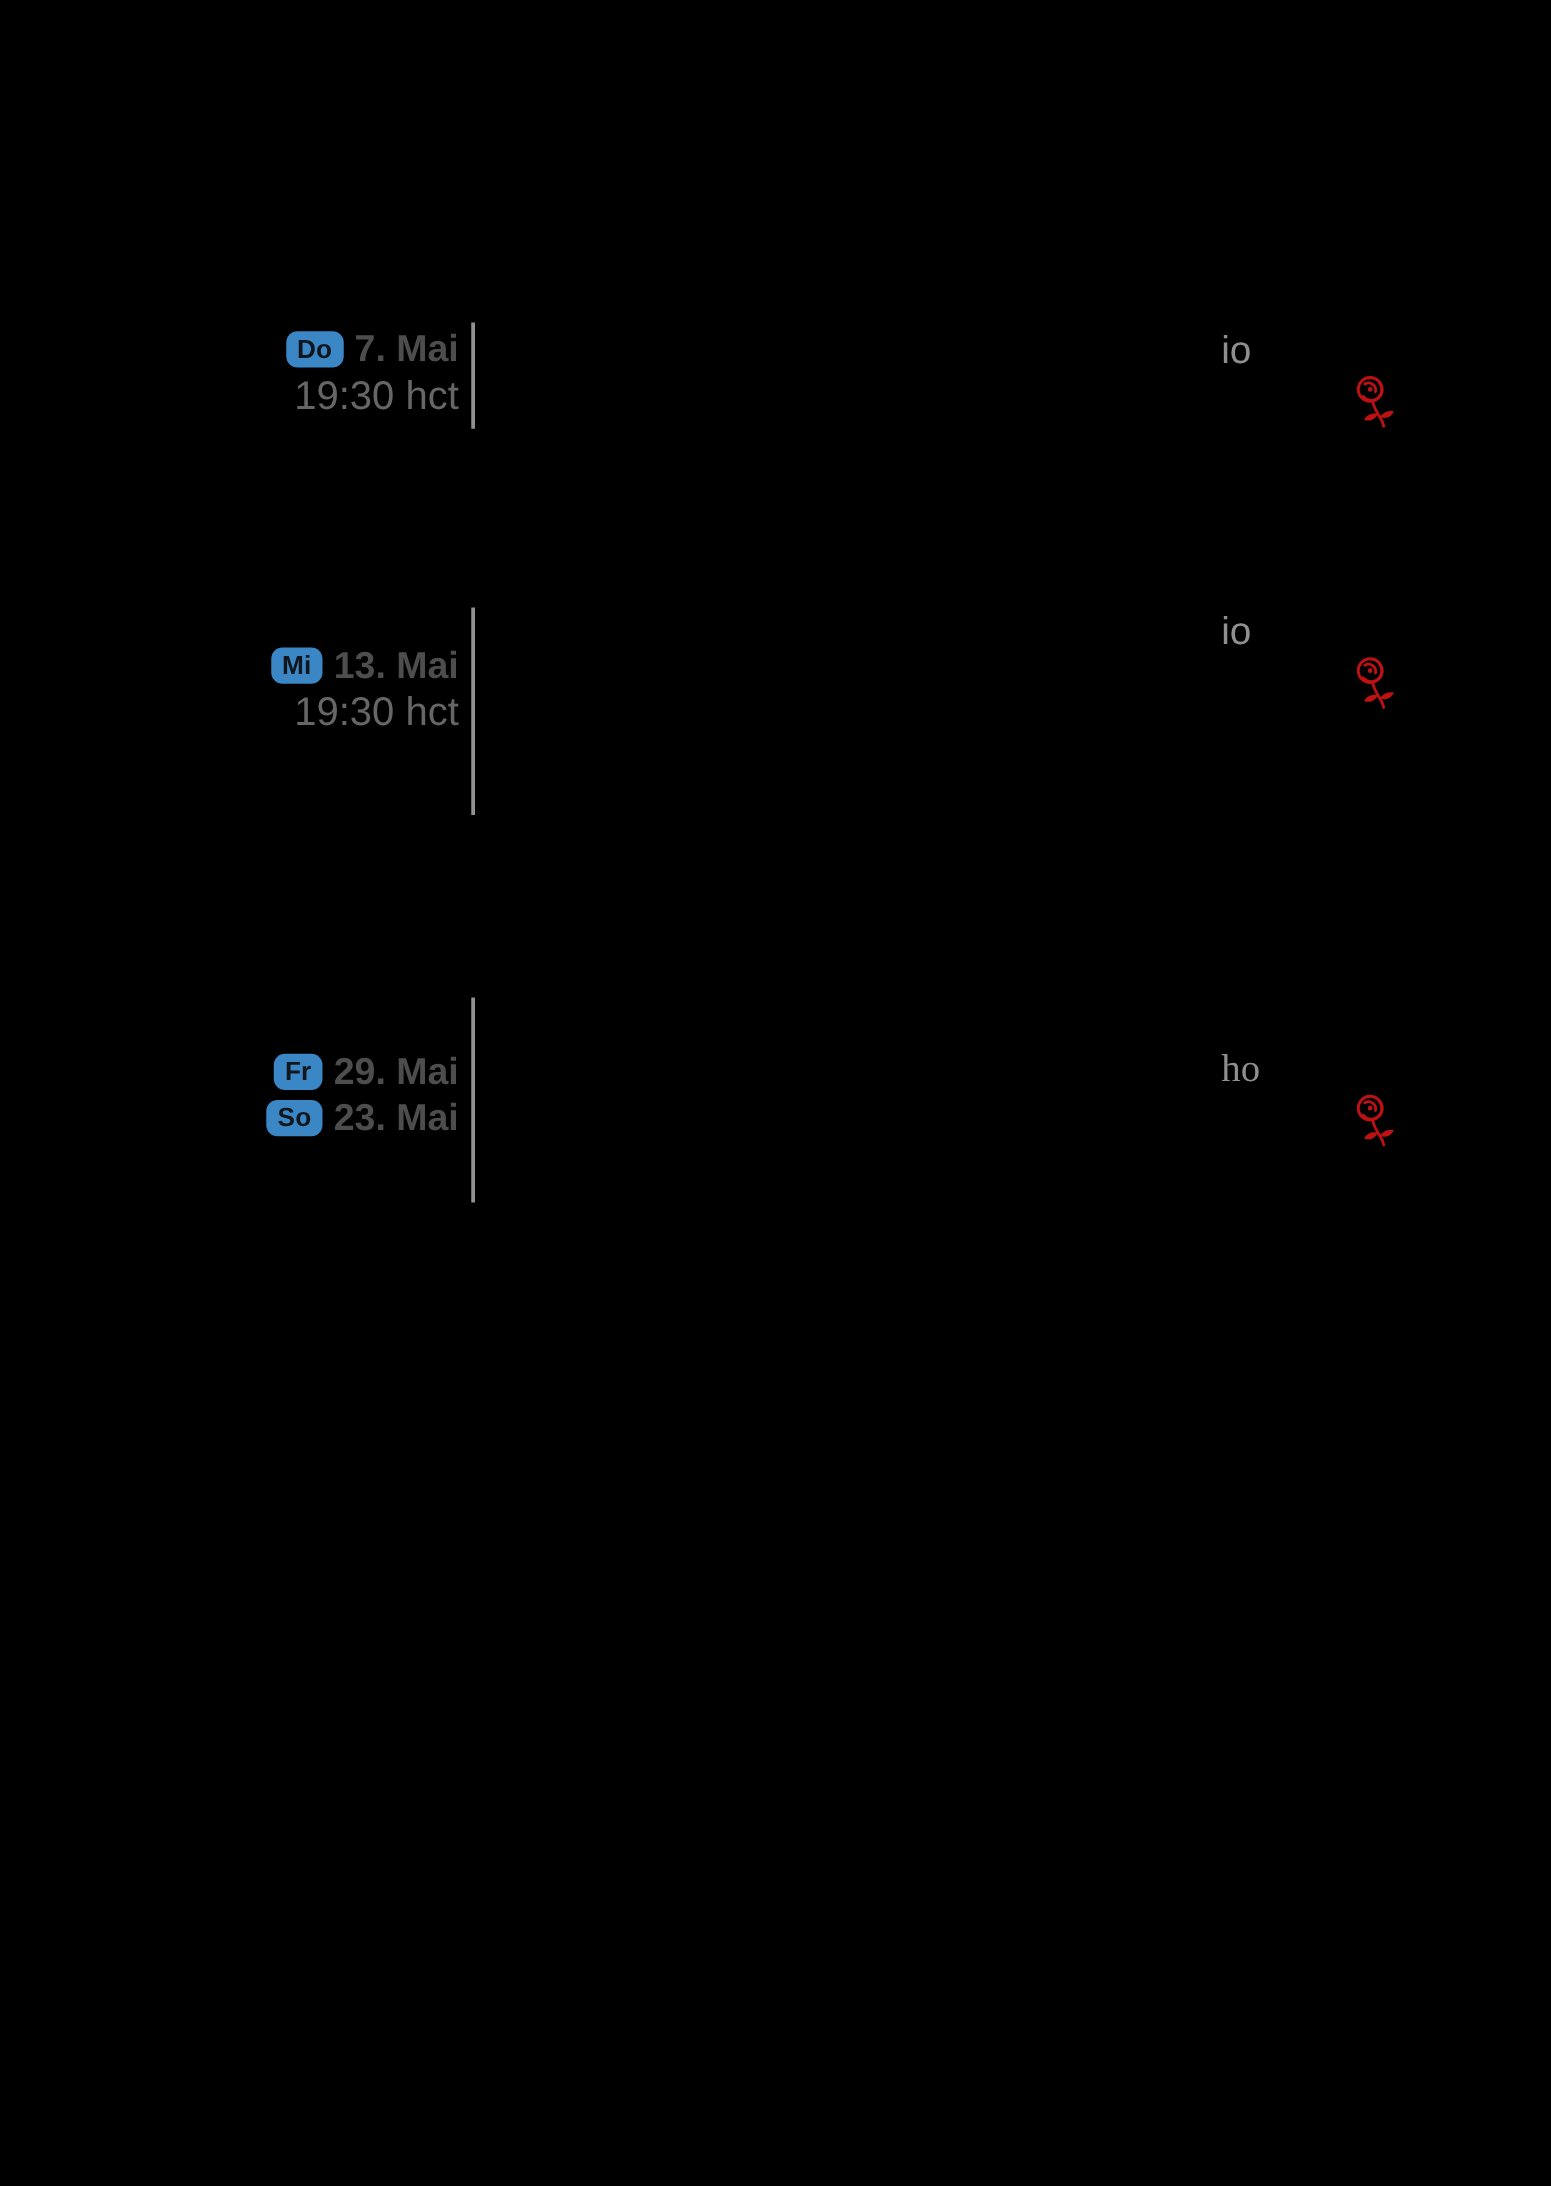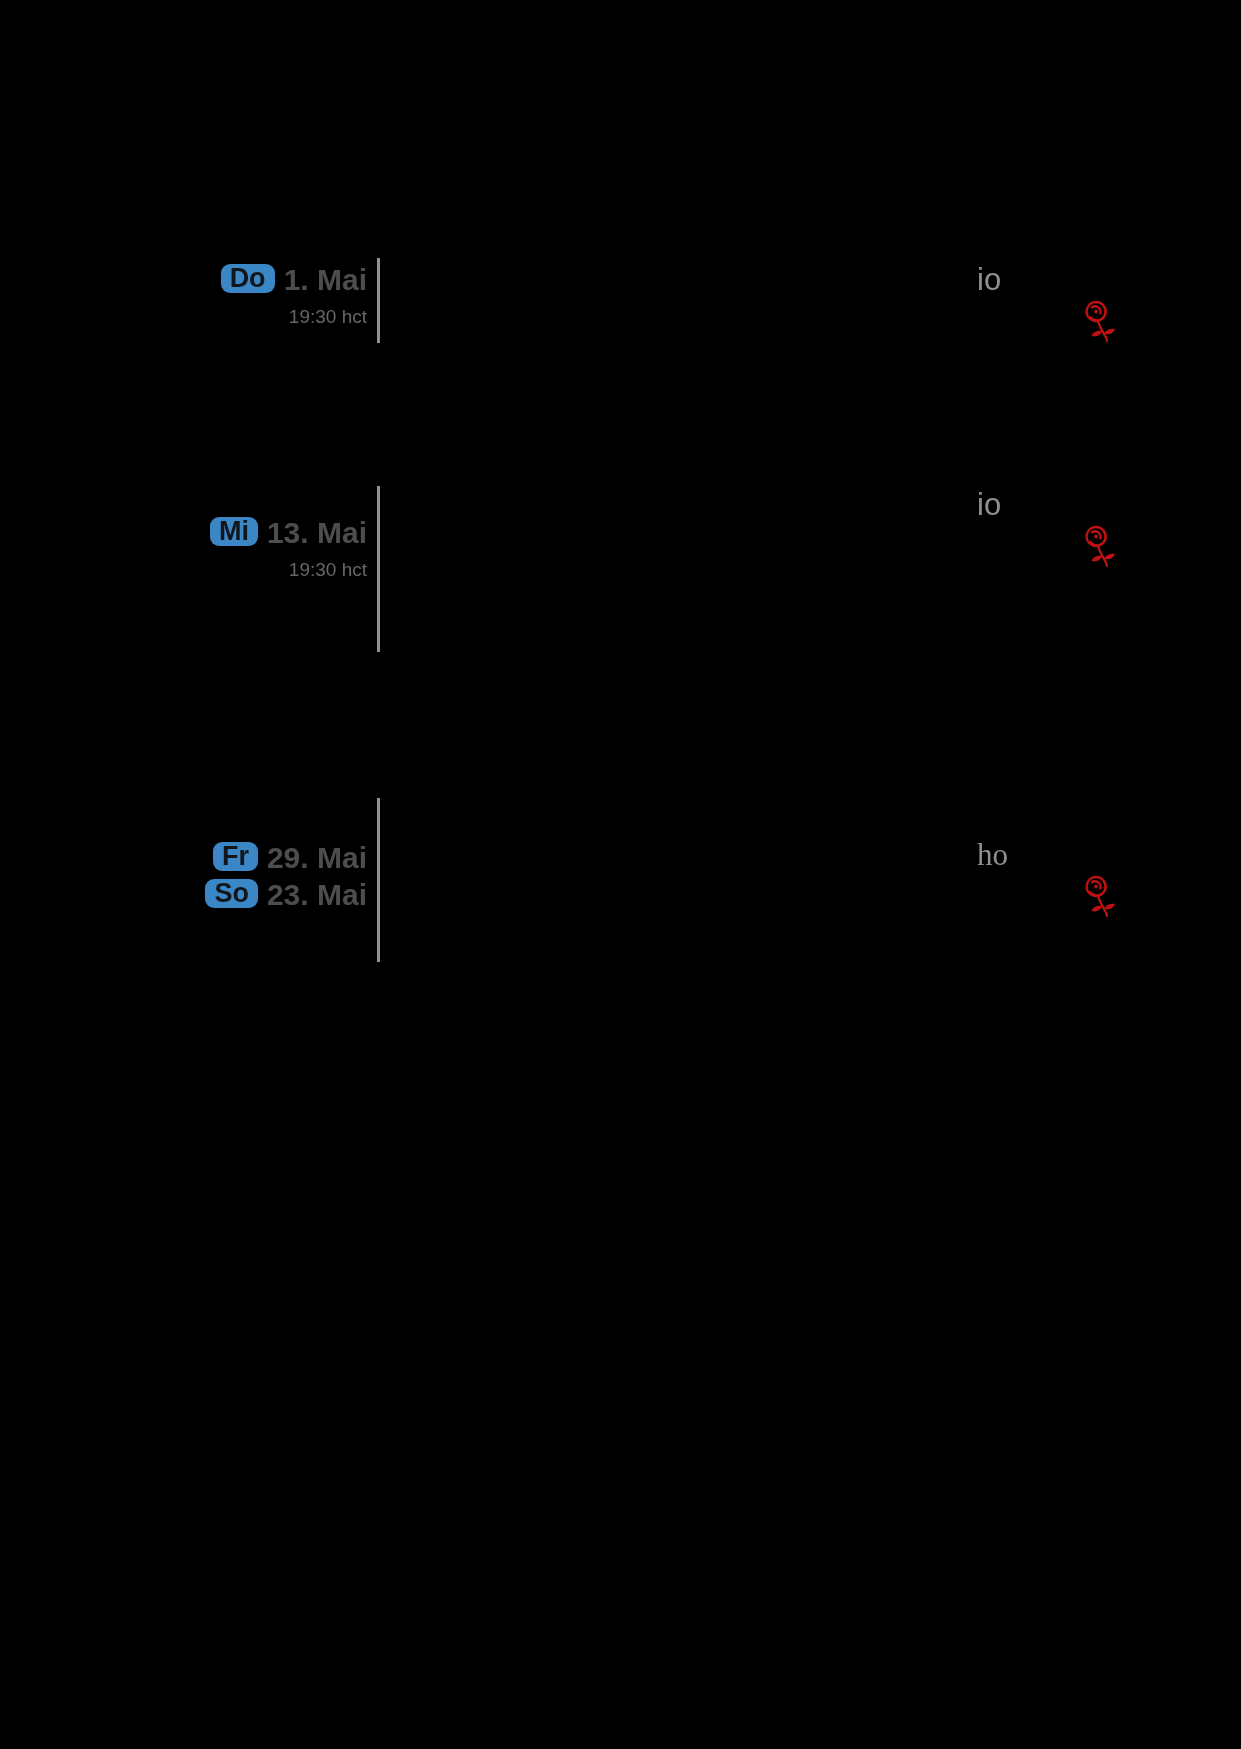--- a/index.html
+++ b/index.html
@@ -30,31 +30,31 @@
     white-space: nowrap;
   }
   .date-line {
     font-size: 30px;
     font-weight: 700;
     color: var(--date-text);
     line-height: 37px;
     white-space: nowrap;
   }
   .time-line {
-    font-size: 19px;
+    font-size: 32px;
     font-weight: 400;
     color: var(--time-text);
     line-height: 37px;
     white-space: nowrap;
   }
   .badge {
     display: inline-block;
     background: var(--badge-bg);
     color: var(--badge-text);
-    font-size: 27px;
+    font-size: 21px;
     font-weight: 600;
     line-height: 29px;
     padding: 0 9px;
     border-radius: 9px;
     margin-right: 9px;
     vertical-align: 3px;
   }
   .divider {
     position: absolute;
     left: 377px;
@@ -86,21 +86,21 @@
   #e3-date { top: 839px; }
   #e3-div  { top: 798px; height: 164px; }
   #e3-right{ top: 838px; font-family: Liberation Serif, serif; }
 </style>
 </head>
 <body>
 
 <div class="canvas">
 
   <div class="date-col" id="e1-date">
-    <div class="date-line"><span class="badge">Do</span><span>1. Mai</span></div>
+    <div class="date-line"><span class="badge">Do</span><span>7. Mai</span></div>
     <div class="time-line">19:30 hct</div>
   </div>
   <div class="divider" id="e1-div"></div>
   <div class="right-col" id="e1-right">
     <div class="loc-label">io</div>
     <svg class="rose" width="38" height="44" viewBox="0 0 40 46">
       <g fill="none" stroke="#bd1113" stroke-width="2.4" stroke-linecap="round" stroke-linejoin="round">
         <circle cx="18" cy="13" r="10"></circle>
         <path d="M26 7.5 a9 9 0 0 1 -14 11.5"></path>
         <path d="M13.5 8.5 a6 6 0 0 1 9 6.5"></path>

